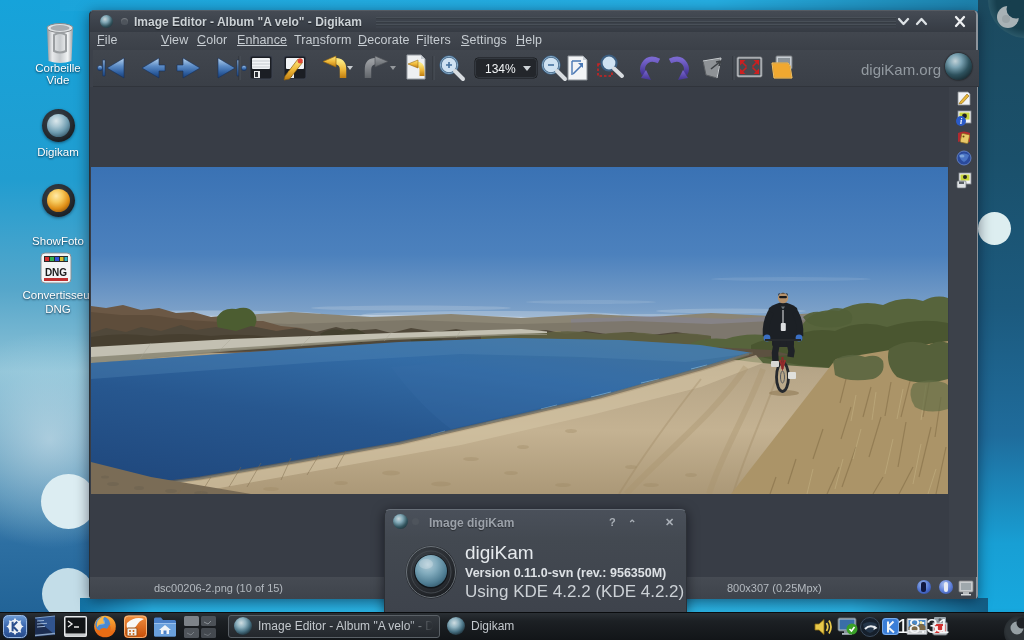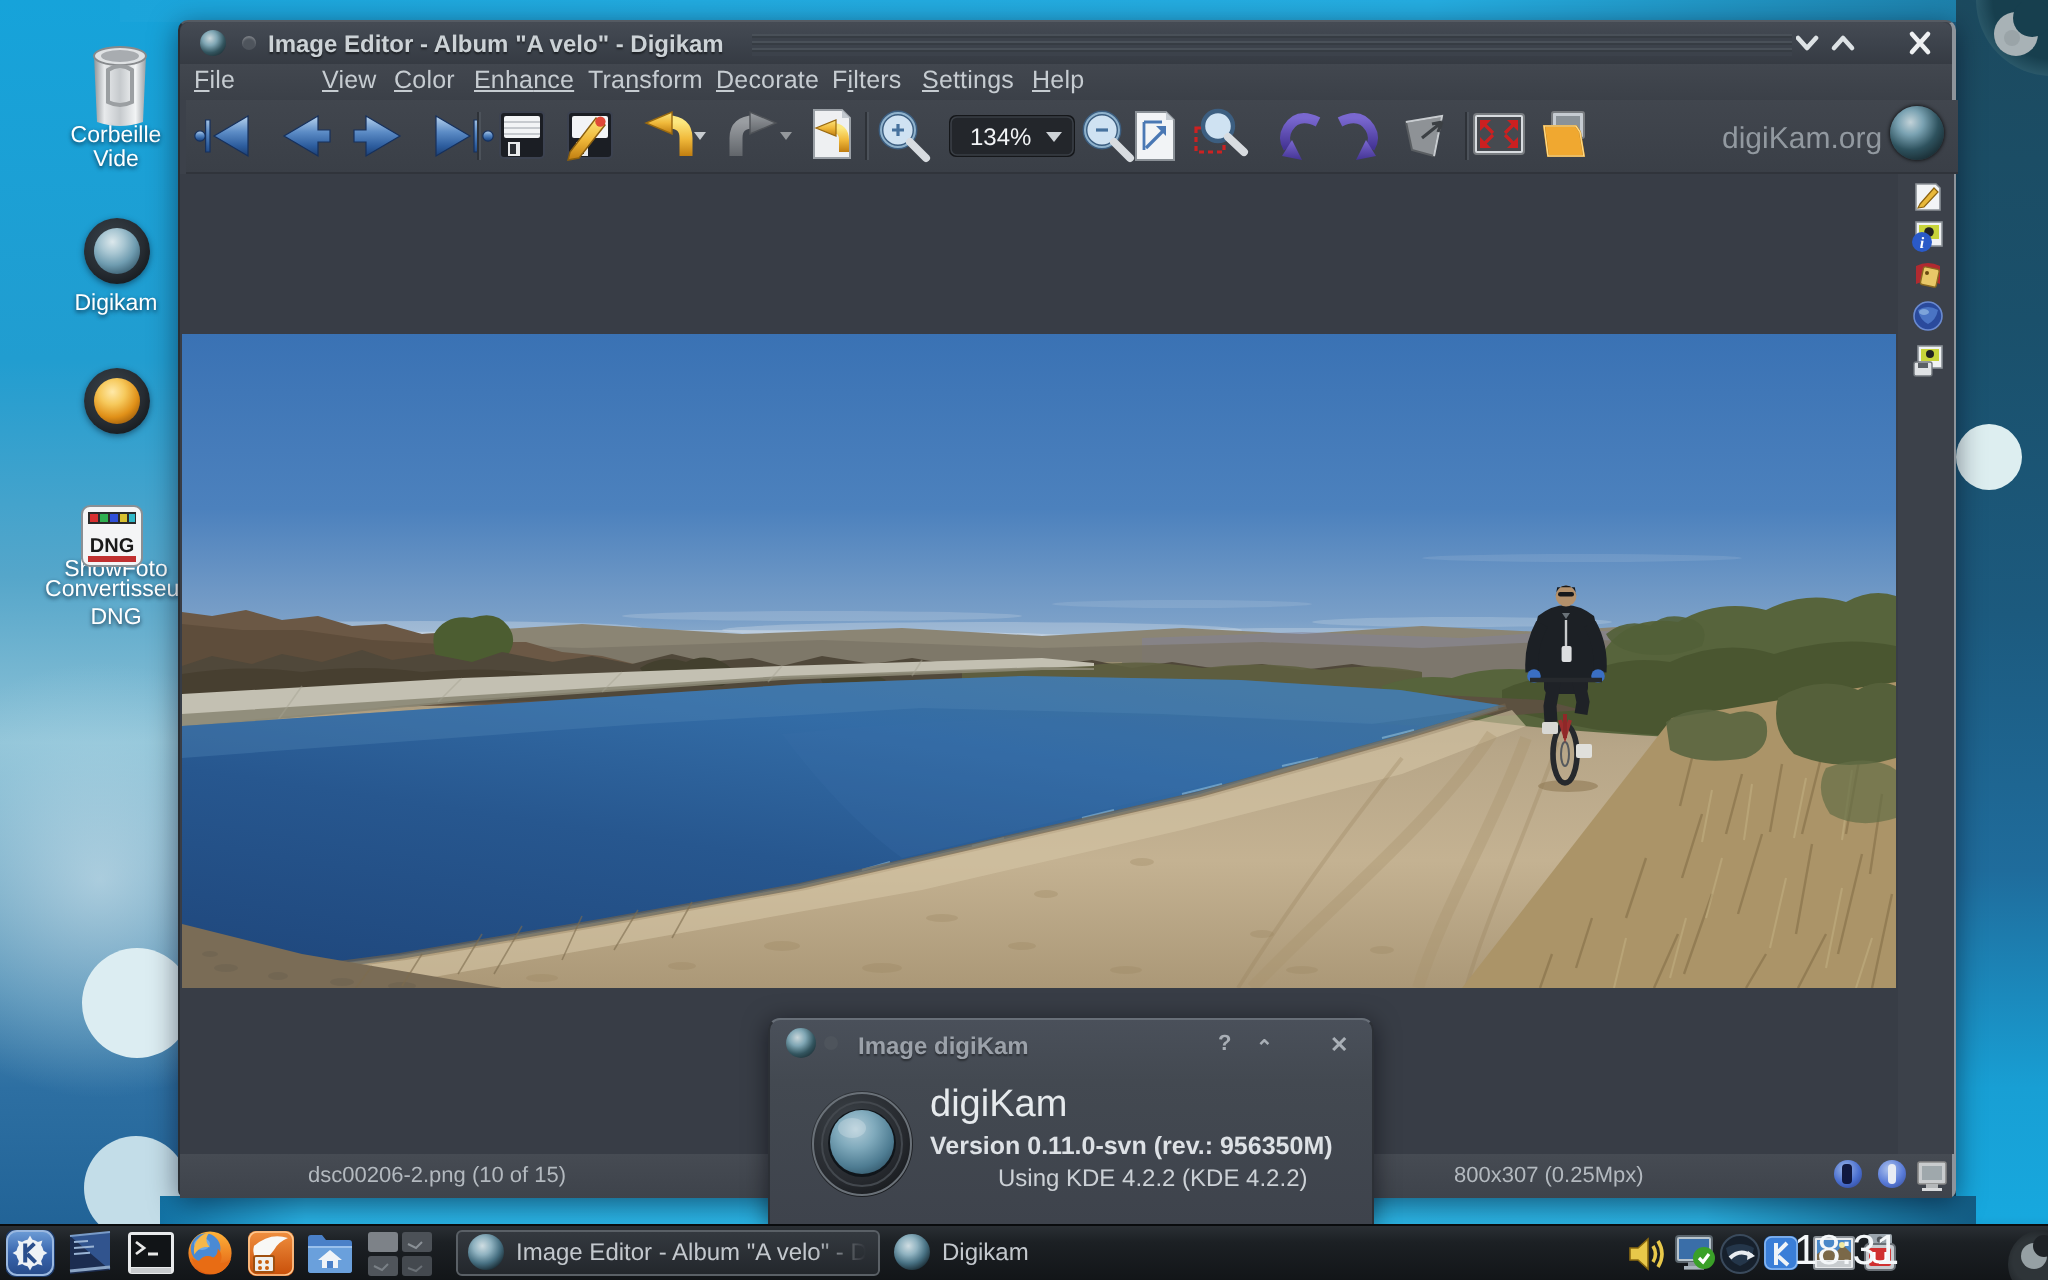--- a/index.html
+++ b/index.html
@@ -61,21 +61,21 @@
   <div class="abs" style="left:42px;top:109px;width:33px;height:33px;border-radius:50%;
     background:radial-gradient(circle at 42% 36%,#3a444c 0%,#262c32 55%,#0b0e11 100%);box-shadow:0 1px 3px rgba(0,20,40,0.5);"></div>
   <div class="abs" style="left:47px;top:114px;width:23px;height:23px;border-radius:50%;
     background:radial-gradient(circle at 40% 30%,#dce8ec 0%,#a8c6d2 28%,#6f9cb0 55%,#35586a 85%,#223c48 100%);"></div>
   <div class="abs" style="left:8px;top:146px;width:100px;text-align:center;font-size:11.5px;text-shadow:0 1px 2px rgba(0,20,40,0.8);">Digikam</div>
 
   <div class="abs" style="left:42px;top:184px;width:33px;height:33px;border-radius:50%;
     background:radial-gradient(circle at 42% 36%,#3a444c 0%,#262c32 55%,#0b0e11 100%);box-shadow:0 1px 3px rgba(0,20,40,0.5);"></div>
   <div class="abs" style="left:47px;top:189px;width:23px;height:23px;border-radius:50%;
     background:radial-gradient(circle at 40% 30%,#ffe9a8 0%,#f6c95c 30%,#e09018 60%,#8a4e08 90%,#6a3a06 100%);"></div>
-  <div class="abs" style="left:8px;top:235px;width:100px;text-align:center;font-size:11.5px;text-shadow:0 1px 2px rgba(0,20,40,0.8);margin-top:44px;">ShowFoto</div>
+  <div class="abs" style="left:8px;top:235px;width:100px;text-align:center;font-size:11.5px;text-shadow:0 1px 2px rgba(0,20,40,0.8);">ShowFoto</div>
 
   <svg class="abs" style="left:40px;top:252px" width="32" height="32" viewBox="0 0 32 32">
     <rect x="1" y="1" width="30" height="30" rx="4" fill="#f4f5f6" stroke="#8a8f94"></rect>
     <rect x="4" y="4" width="24" height="6" fill="#2a2a2a"></rect>
     <rect x="5" y="5" width="4" height="4" fill="#d83030"></rect>
     <rect x="10" y="5" width="4" height="4" fill="#30b050"></rect>
     <rect x="15" y="5" width="4" height="4" fill="#3050d8"></rect>
     <rect x="20" y="5" width="3.5" height="4" fill="#d8c030"></rect>
     <rect x="24.5" y="5" width="3" height="4" fill="#30b8c8"></rect>
     <text x="16" y="24" font-size="10" font-weight="bold" text-anchor="middle" fill="#1a1a1a" font-family="Liberation Sans">DNG</text>
@@ -554,21 +554,21 @@
     </defs>
     <ellipse cx="26" cy="27" rx="25.5" ry="26.5" fill="url(#lg2)"></ellipse>
     <ellipse cx="26" cy="27" rx="24.5" ry="25.5" fill="none" stroke="#6a7178" stroke-width="1"></ellipse>
     <ellipse cx="26" cy="27" rx="20" ry="21" fill="none" stroke="#43484e" stroke-width="1"></ellipse>
     <circle cx="26" cy="26.5" r="17" fill="#10151a"></circle>
     <circle cx="26" cy="26" r="16" fill="url(#lg1)"></circle>
     <ellipse cx="21" cy="19" rx="7" ry="5" fill="#ffffff" opacity="0.22"></ellipse>
   </svg>
   <div class="abs" style="left:80px;top:32px;font-size:19px;color:#e6eaed;">digiKam</div>
   <div class="abs" style="left:80px;top:56px;font-size:12.5px;font-weight:bold;color:#dde1e5;">Version 0.11.0-svn (rev.: 956350M)</div>
-  <div class="abs" style="left:80px;top:72px;font-size:12px;color:#ccd1d6;margin-left:34px;">Using KDE 4.2.2 (KDE 4.2.2)</div>
+  <div class="abs" style="left:80px;top:72px;font-size:17px;color:#ccd1d6;">Using KDE 4.2.2 (KDE 4.2.2)</div>
 </div>
 
 <div class="abs" id="taskbar" style="left:0;top:612px;width:1024px;height:28px;
   background:linear-gradient(180deg,#2a2f34 0%,#1c2024 30%,#121518 100%);border-top:1px solid #0a0c0e;">
 
   <svg class="abs" style="left:3px;top:2px" width="215" height="24" viewBox="0 0 215 24">
     <defs>
       <linearGradient id="kbg" x1="0" y1="0" x2="0" y2="1">
         <stop offset="0" stop-color="#6f9fd8"></stop>
           <stop offset="0.5" stop-color="#3a66ae"></stop>

